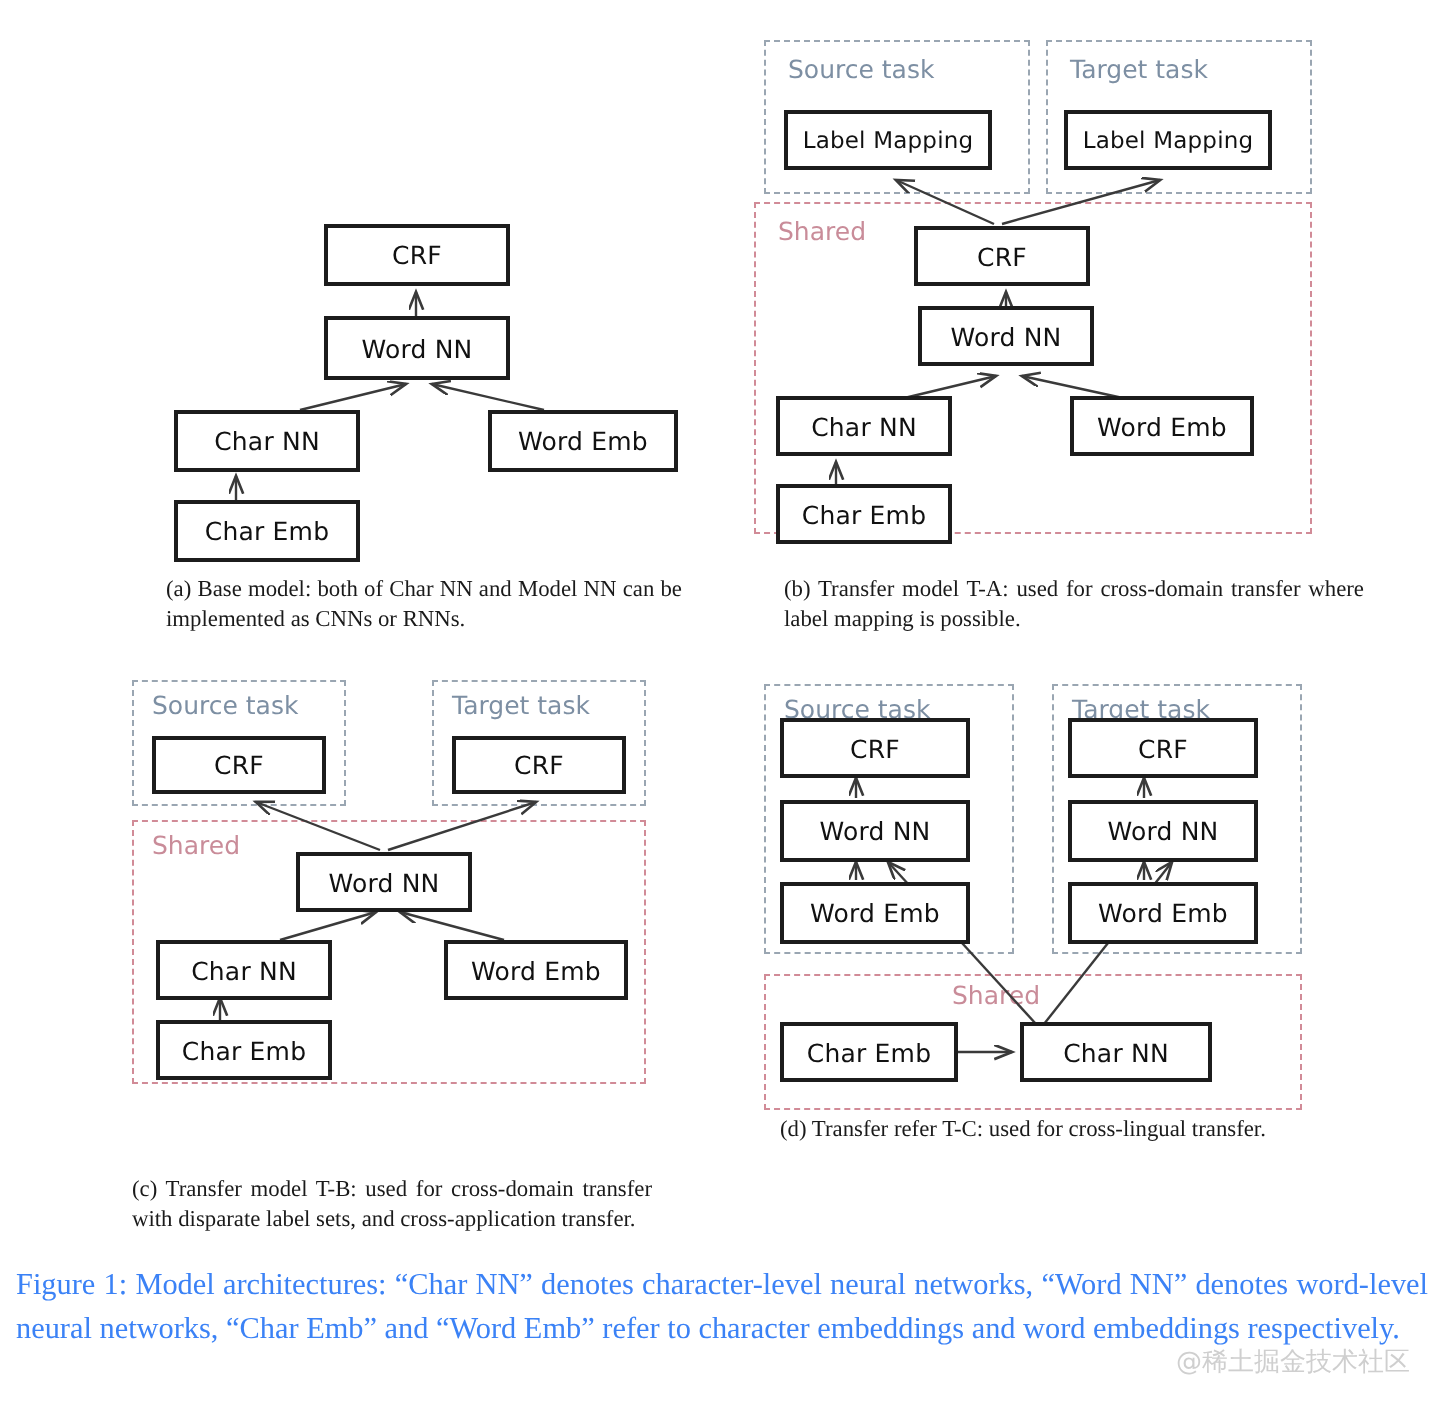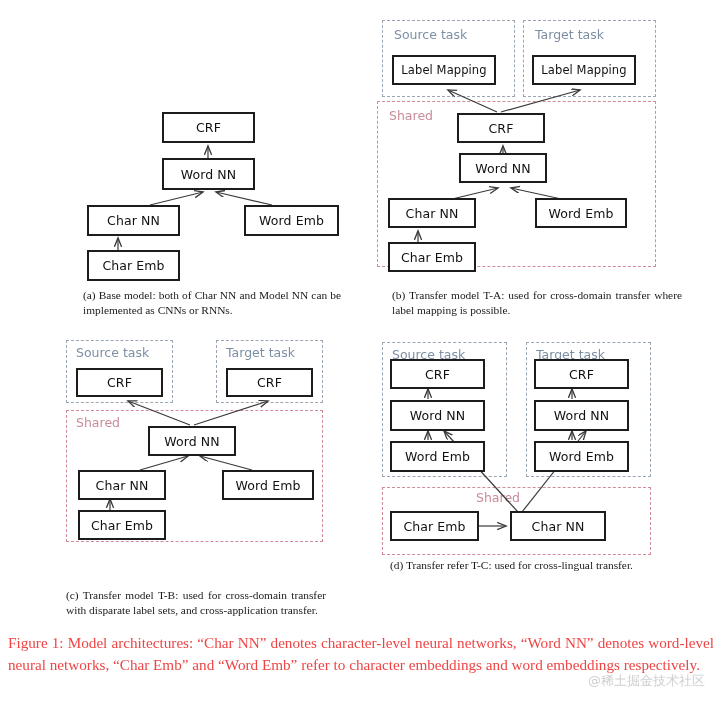--- a/index.html
+++ b/index.html
@@ -82,21 +82,21 @@
     line-height: 1.32;
     color: #1a1a1a;
     text-align: justify;
     text-justify: inter-word;
   }
   .figure-caption {
     position: absolute;
     font-family: "Liberation Serif", serif;
     font-size: 15.2px;
     line-height: 1.42;
-    color: #ef4444;
+    color: #3b82f6;
     text-align: justify;
     text-justify: inter-word;
   }
   .watermark {
     position: absolute;
     font-family: "DejaVu Sans", sans-serif;
     font-size: 13px;
     color: #cfcfcf;
     white-space: nowrap;
     z-index: 6;

